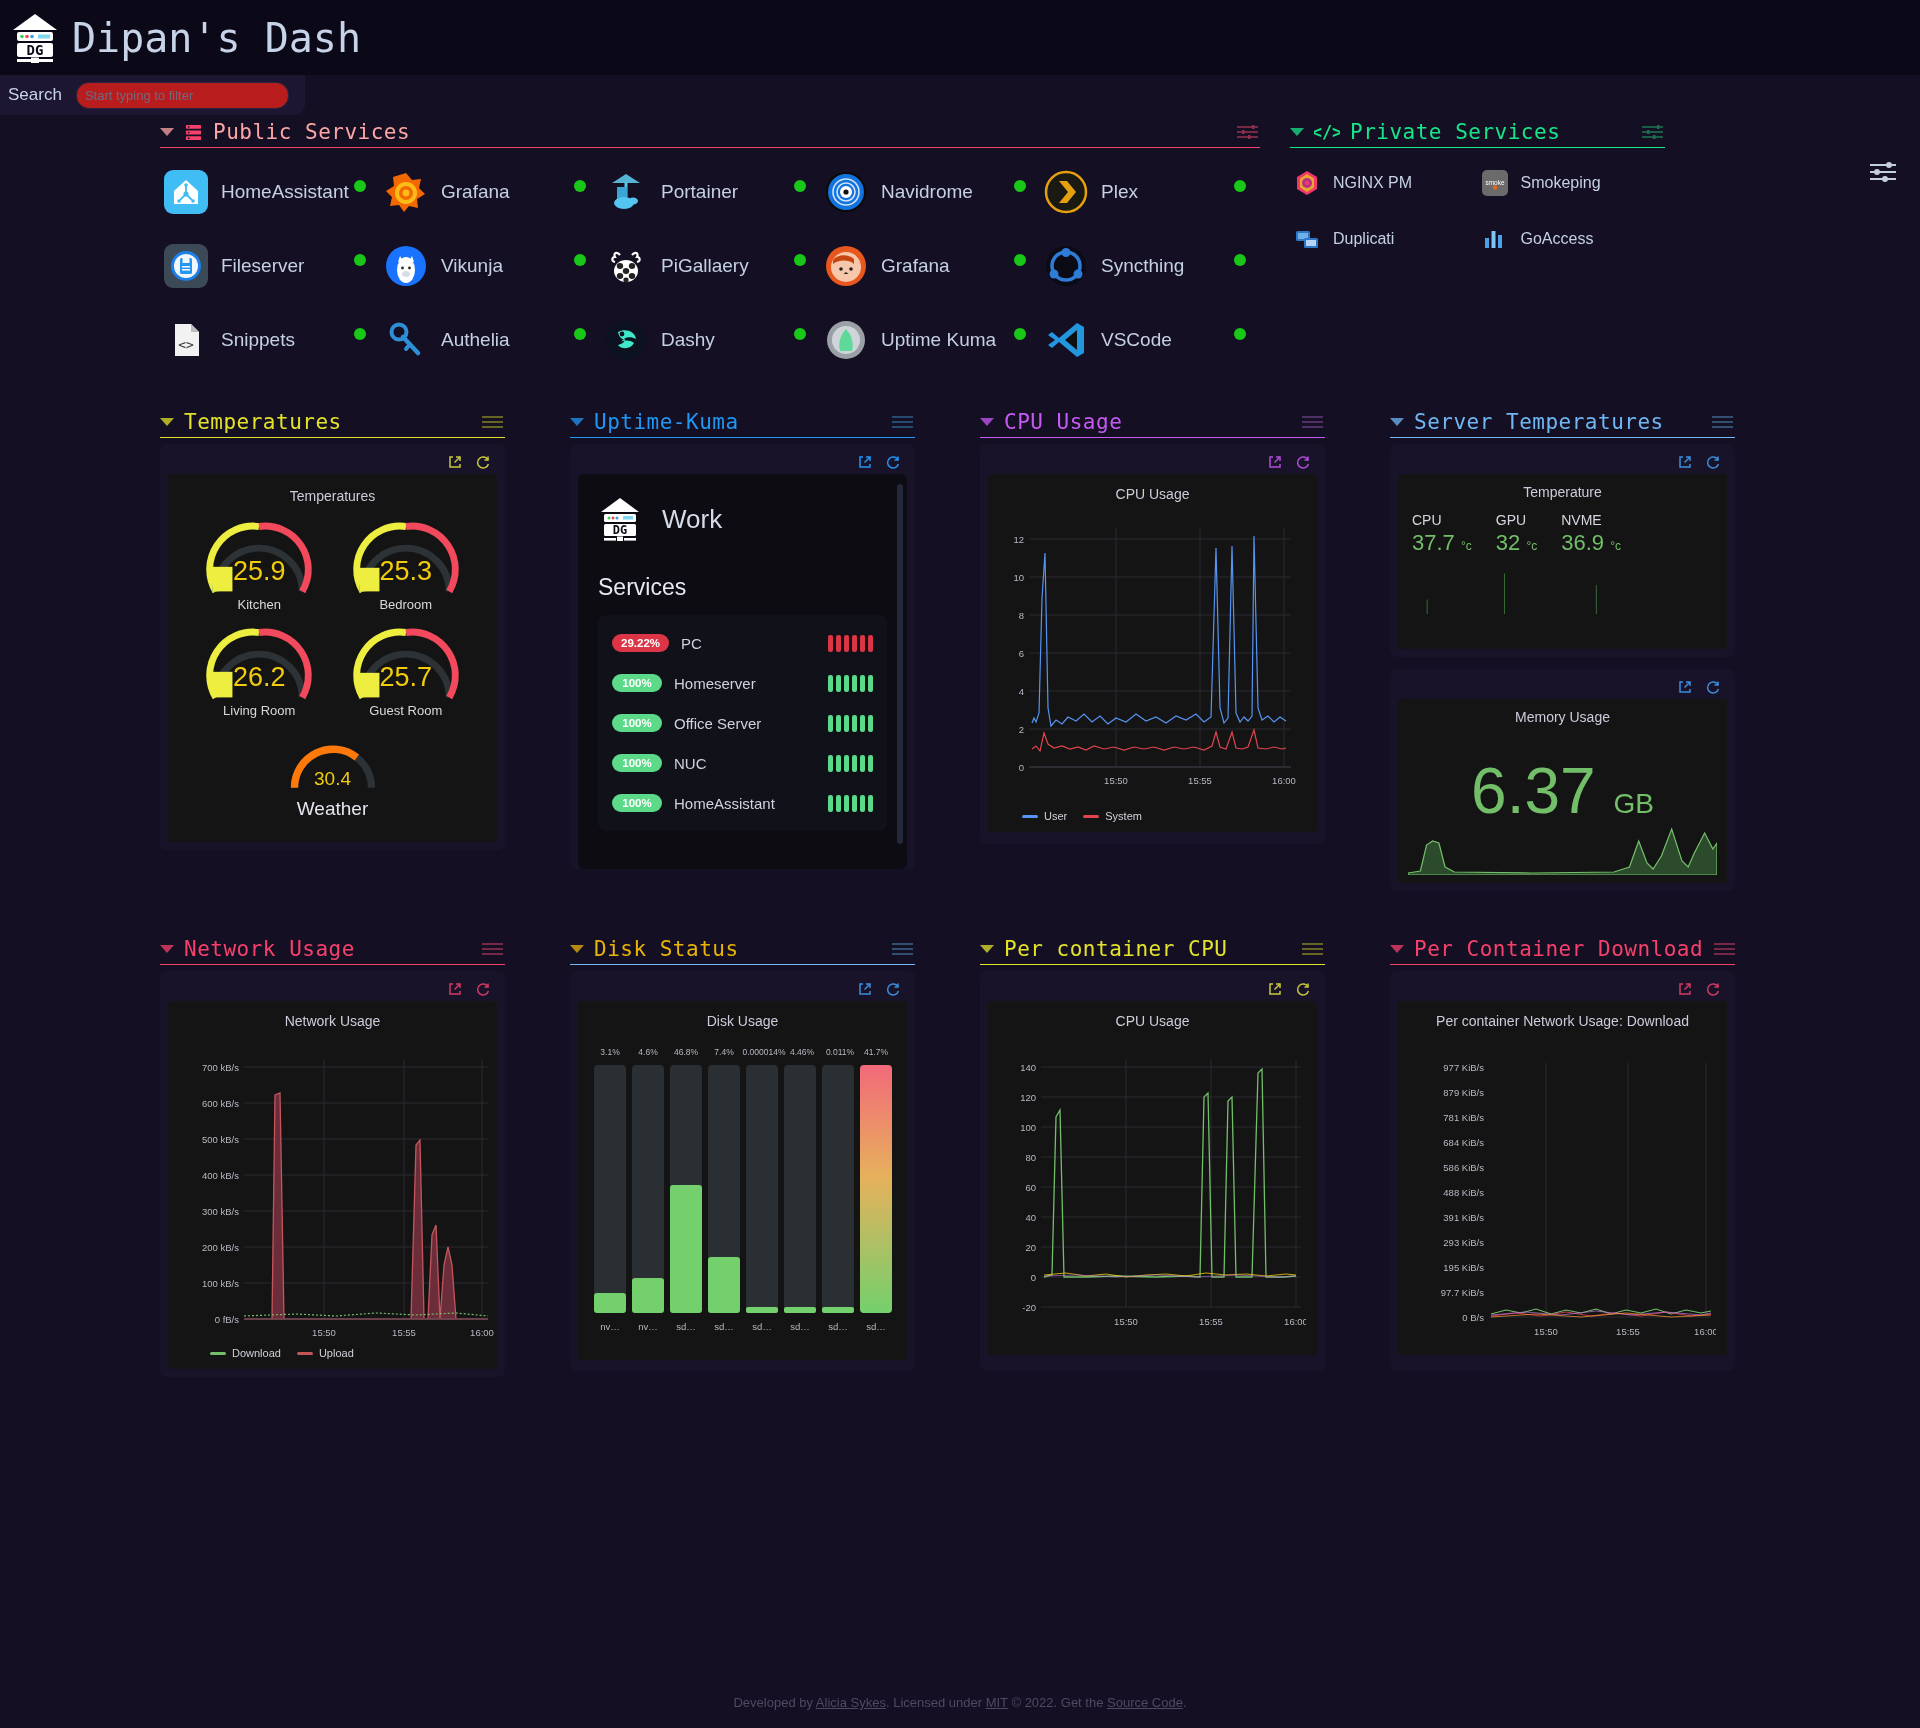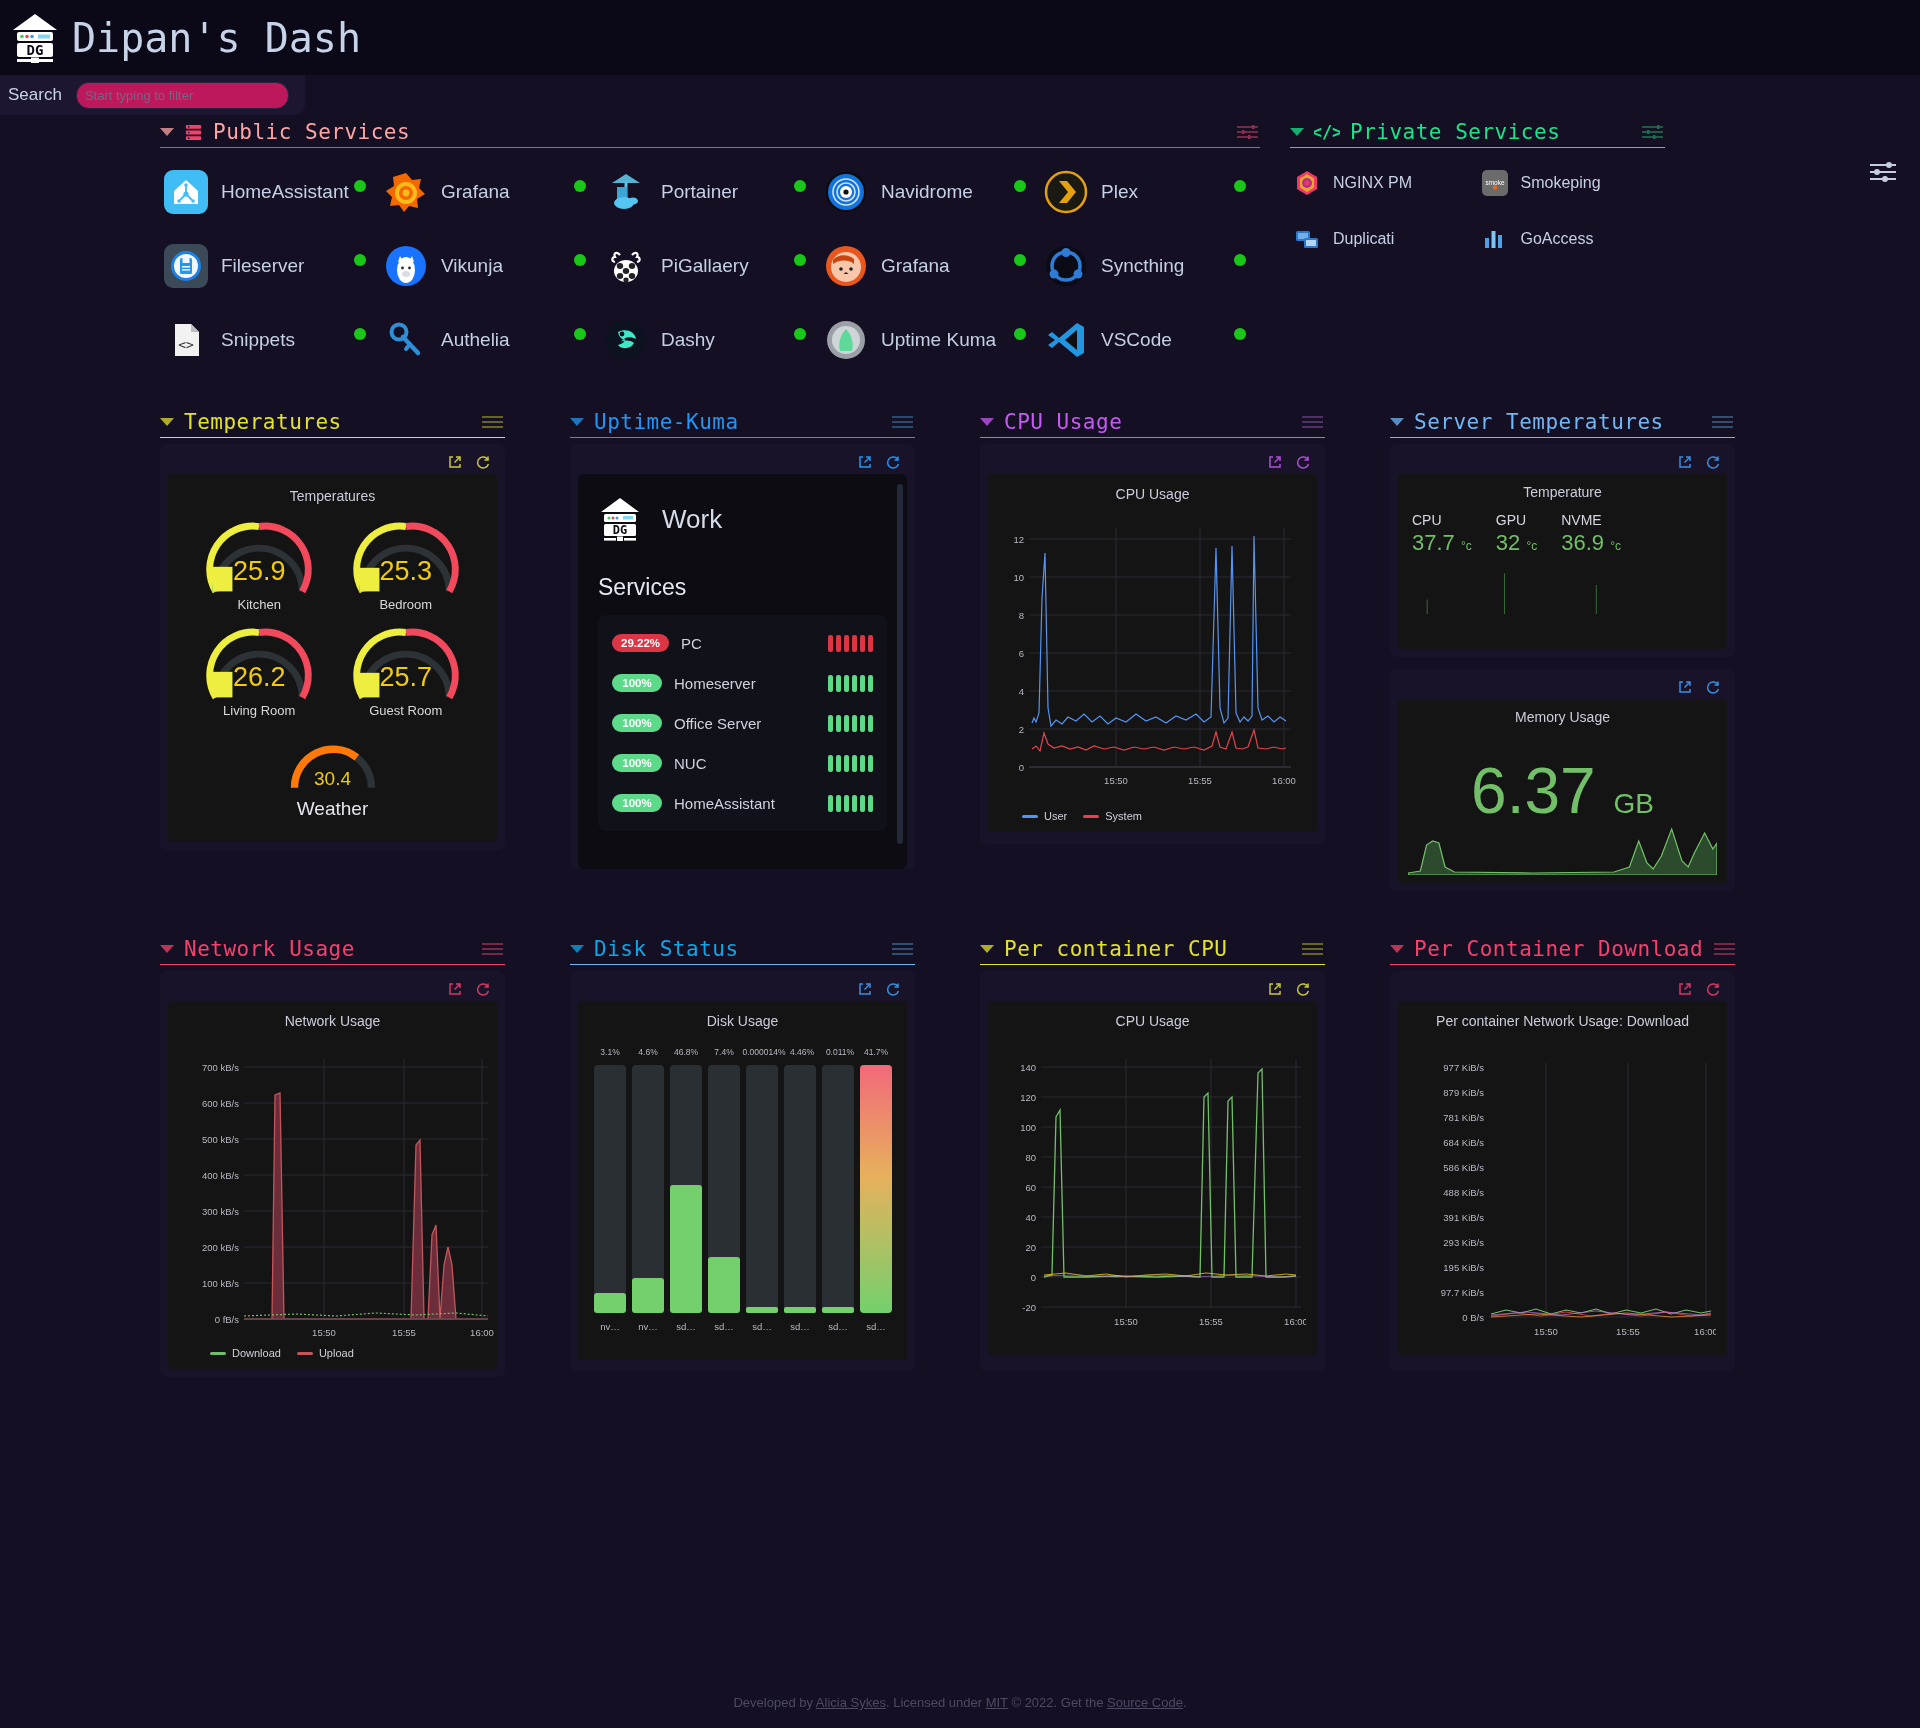--- a/index.html
+++ b/index.html
@@ -21,21 +21,21 @@
     font-family: "DejaVu Sans Mono", monospace;
     font-size: 40px; color: #c7d3e8; letter-spacing: 0px; font-weight: 400;
   }
   .searchbar {
     height: 40px; background: #1c1630; border-bottom-right-radius: 10px;
     display: flex; align-items: center; padding: 0 16px 0 8px;
     width: 305px; position: relative;
   }
   .search-label { font-size: 17px; color: #c7d3e8; margin-right: 14px; }
   .search-input {
-    flex: 1; height: 27px; background: #be185d; border: 1px solid #2a2440;
+    flex: 1; height: 27px; background: #b91c1c; border: 1px solid #2a2440;
     border-radius: 13px; color: #b9b6c6; font-size: 13px; padding: 0 8px;
     outline: none; font-family: "Liberation Sans", sans-serif;
   }
   .search-input::placeholder { color: #6e6a80; }
   .settings-toggle {
     position: absolute; right: 22px; top: 86px; width: 30px; height: 22px;
     cursor: pointer;
   }
   .sub-header { height: 45px; background: #140f23; position: relative; }
 
@@ -912,21 +912,21 @@
           <span class="legend-item">
             <i class="legend-swatch" style="background:#c4555d"></i>
             <span>Upload</span>
           </span>
         </div>
       </div>
     </div>
   </div>
 
   <div class="wcol">
-    <div class="section-head" style="color:#0ea5e9;">
+    <div class="section-head" style="color:#eab308;">
       <span class="caret"></span>
       <span class="section-title">Disk Status</span>
       <span class="sec-opts">
         <svg viewBox="0 0 24 18" width="24" height="18">
           <line x1="1" y1="4" x2="22" y2="4" stroke="#3a5f85" stroke-width="1.6"></line>
           <line x1="1" y1="9" x2="22" y2="9" stroke="#3a5f85" stroke-width="1.6"></line>
           <line x1="1" y1="14" x2="22" y2="14" stroke="#3a5f85" stroke-width="1.6"></line>
         </svg>
       </span>
     </div>

